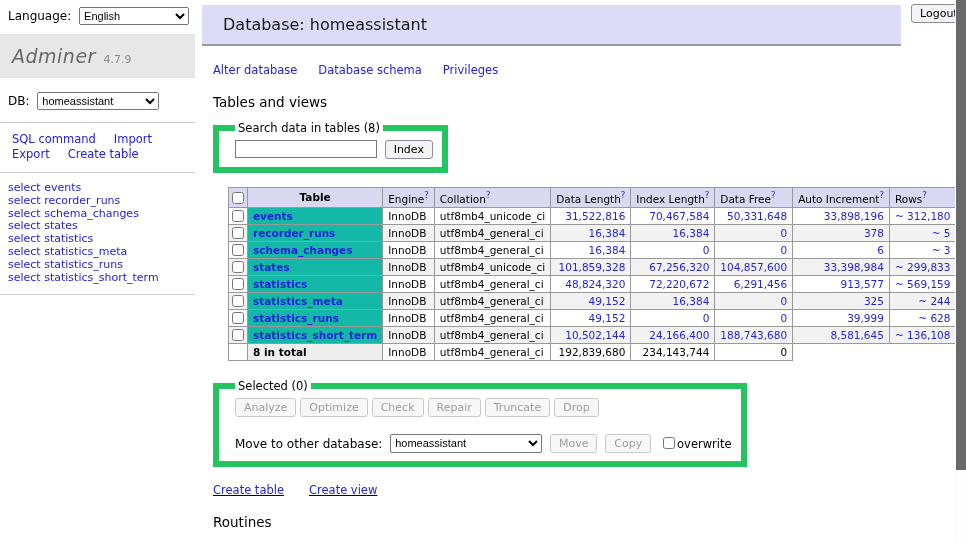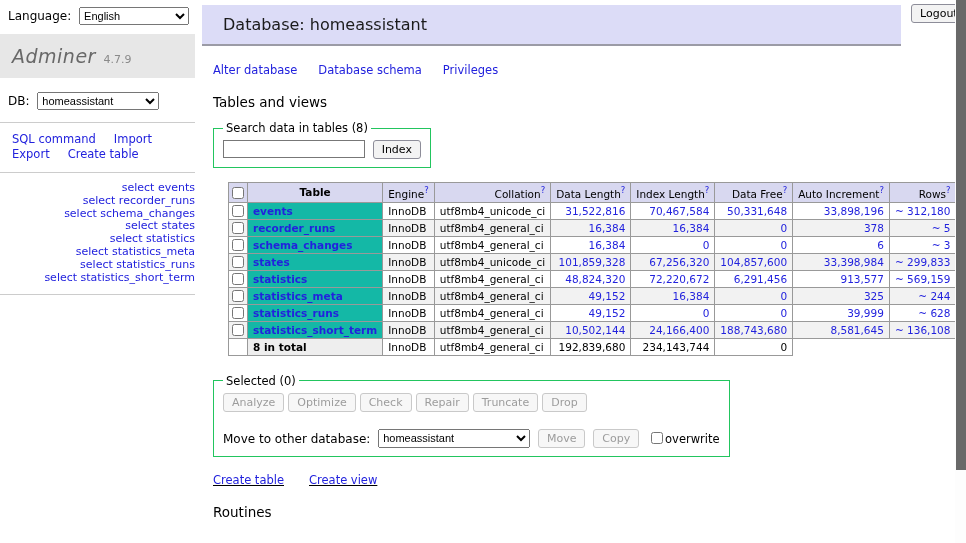--- a/index.html
+++ b/index.html
@@ -17,21 +17,21 @@
   .lang-row select { width:110px; font-size:11px; height:18px; margin-left:4px; }
   .logo { margin-top:9px; background:#e7e7e7; padding:11px 0 11px 12px; }
   .logo .app-name { font-style:italic; font-size:19px; color:#686868; letter-spacing:0.5px; }
   .logo .app-ver { font-size:11px; color:#8a8a8a; margin-left:4px; }
   .db-row { padding:14px 0 12px 8px; font-size:12px; }
   .db-row select { width:122px; font-size:11px; height:18px; margin-left:4px; }
   hr.divider { border:0; border-top:1px solid #ccc; margin:0; }
   .actions { padding:9px 0 10px 12px; line-height:15px; }
   .actions a { margin-right:18px; font-size:11.5px; }
   .tables-list { padding:9px 0 10px 8px; line-height:12.8px; }
-  .tables-list a { display:block; font-size:11px;text-align:right; }
+  .tables-list a { display:block; font-size:11px; }
 
   
   .breadcrumb { display:inline-block; margin:0 0 0 7px; background:#efefef;
     padding:7px 12px 7px 11px; font-size:11.5px; }
   .breadcrumb .sep { color:#333; margin:0 4px; }
   .breadcrumb .bc-root { color:#28287e; }
   .breadcrumb .bc-server { color:#30309a; }
   .breadcrumb .bc-current { color:#111; }
   .logout-btn { position:absolute; left:911px; top:4px; }
 
@@ -45,29 +45,29 @@
   
   .main { position:absolute; left:195px; top:0; width:711px; }
   h2.page-title { margin:5px 0 0 7px; width:699px; background:#dcdcf7;
     border-bottom:2px solid #9b9ba6; padding:10px 0 10px 21px;
     font-size:16px; font-weight:normal; color:#1b1b1b; }
   .content { padding-left:18px; }
   .db-links { margin-top:17px; }
   .db-links a { margin-right:21px; font-size:11.5px;margin-top:36px; }
   h3 { font-size:13.5px; font-weight:normal; margin:17px 0 0 0; color:#000; }
 
-  fieldset { display:inline-block; border:1px solid #22c55e; margin:11px 0 0 0;
-    padding:5px 9px 8px 9px; }
+  fieldset { display:inline-block; border:6px solid #22c55e; margin:11px 0 0 0;
+    padding:5px 9px 8px 16px; }
   legend { font-size:11.5px; padding:0 3px; }
   .search-input { width:142px; height:18px; border:1px solid #777; font-size:11px; padding:1px 3px; }
   .search-fieldset button { margin-left:4px; }
 
   table.tables { border-collapse:collapse; margin:14px 0 0 15px; font-size:10.5px; }
   table.tables th, table.tables td { border:1px solid #999; padding:2px 5px; height:17px; }
-  table.tables thead th { background:#d8d8f0; font-weight:normal; text-align:right; white-space:nowrap; }
+  table.tables thead th { background:#d8d8f0; font-weight:normal; text-align:left; white-space:nowrap; }
   table.tables thead th.col-table { font-weight:bold; text-align:center; }
   table.tables thead th sup a { font-size:8.5px; }
   table.tables tbody th { background:#14b8a6; text-align:left; white-space:nowrap; }
   table.tables tbody th a { font-weight:bold; }
   table.tables td.num { text-align:right; white-space:nowrap; }
   table.tables td.num a { white-space:nowrap; }
   table.tables tr.even td { background:#f2f2f2; }
   table.tables td.chk, table.tables th.chk { text-align:center; padding:0 3px; }
   table.tables tfoot th { background:#eee; font-weight:bold; text-align:left; }
   table.tables tfoot td { background:#fff; color:#000; }

